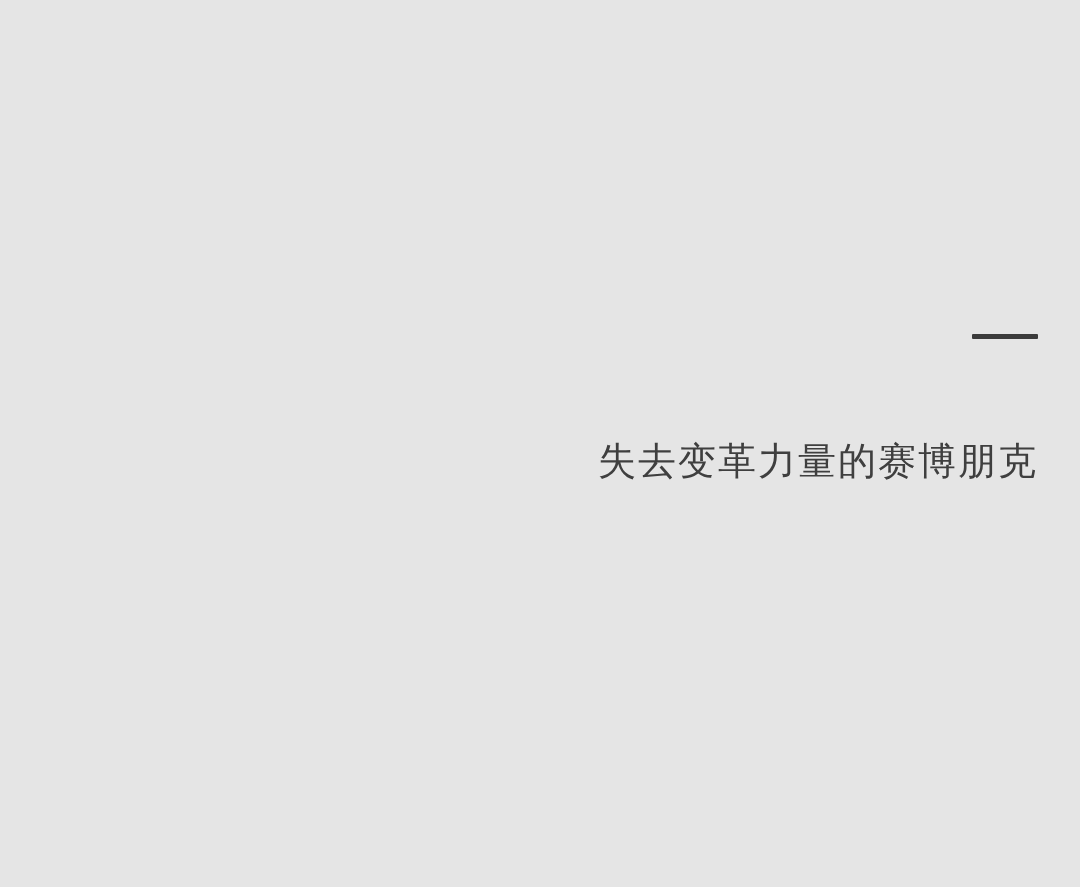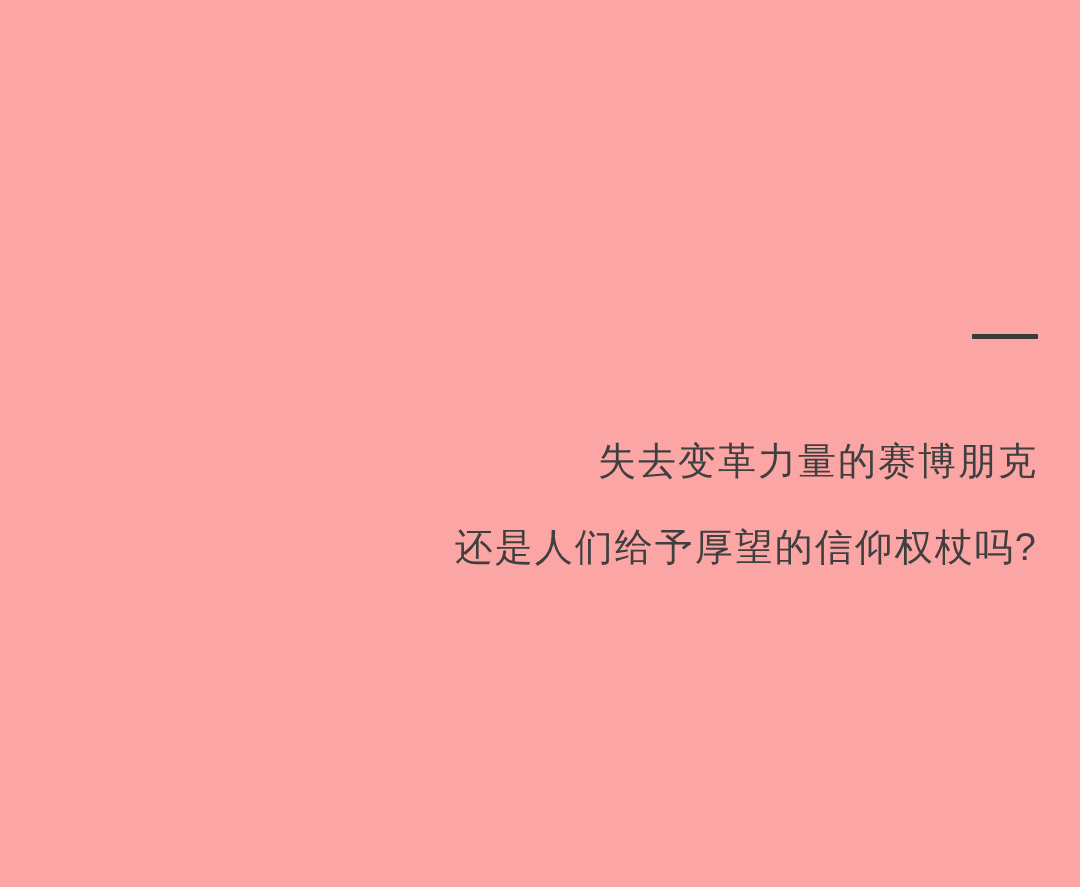--- a/index.html
+++ b/index.html
@@ -10,21 +10,21 @@
     width: 1080px;
     height: 887px;
     background: #ffffff;
     font-family: "Liberation Sans", "DejaVu Sans", sans-serif;
     overflow: hidden;
   }
   .slide {
     position: relative;
     width: 1080px;
     height: 887px;
-    background: #fca5a5;
+    background: #e5e5e5;
   }
   .rule {
     position: absolute;
     right: 42px;
     top: 334px;
     width: 66px;
     height: 5px;
     background: #3b3b3b;
     border-radius: 1px;
   }
@@ -46,16 +46,15 @@
 </style>
 </head>
 <body>
 
 <div class="slide">
 
   <div class="rule"></div>
 
   <div class="text-block">
     <div class="line">失去变革力量的赛博朋克</div>
-    <div class="line">还是人们给予厚望的信仰权杖吗?</div>
   </div>
 
 </div>
 
 </body></html>

